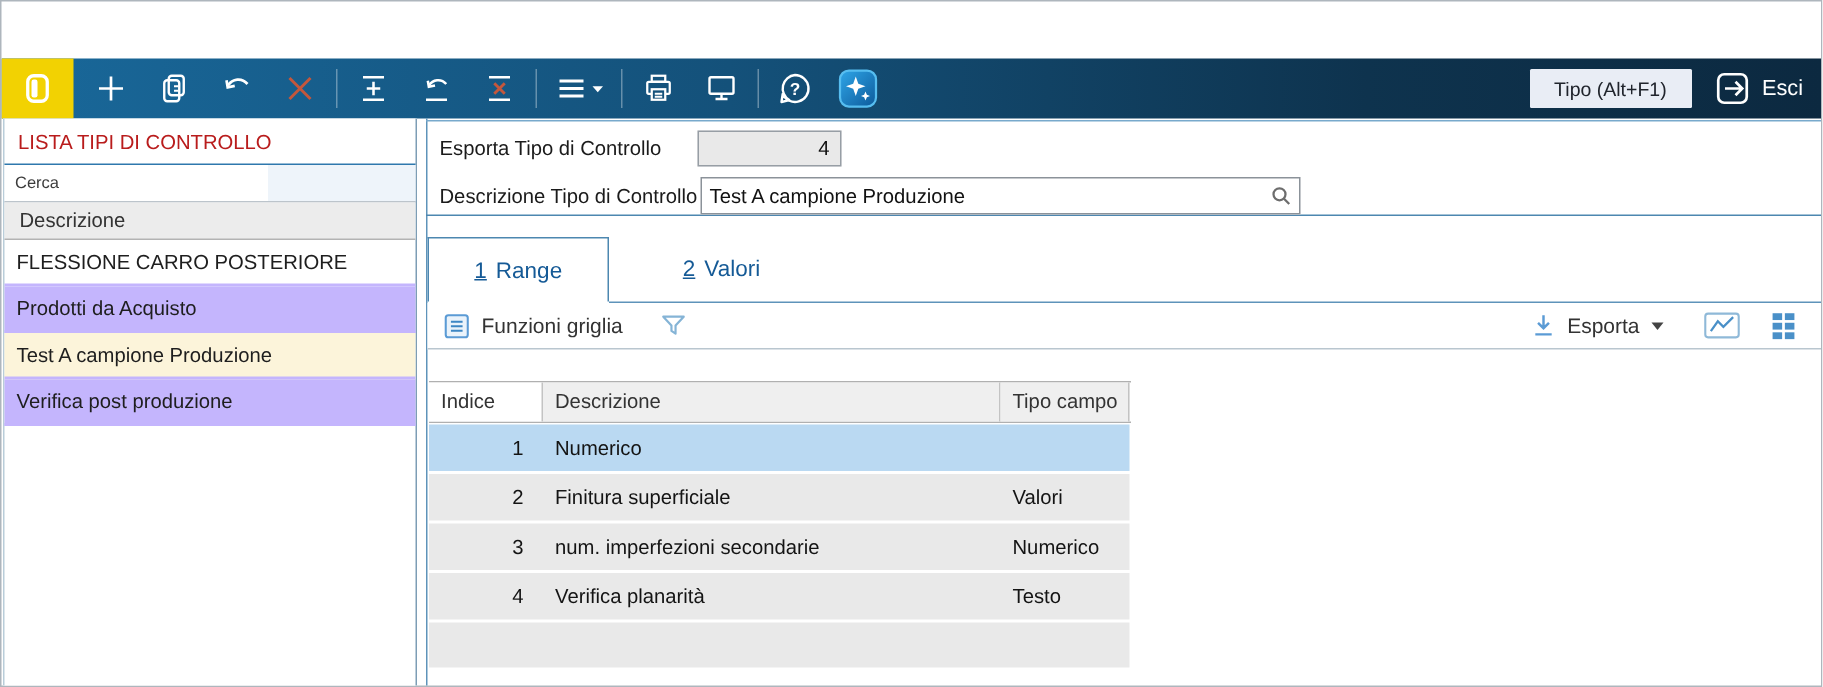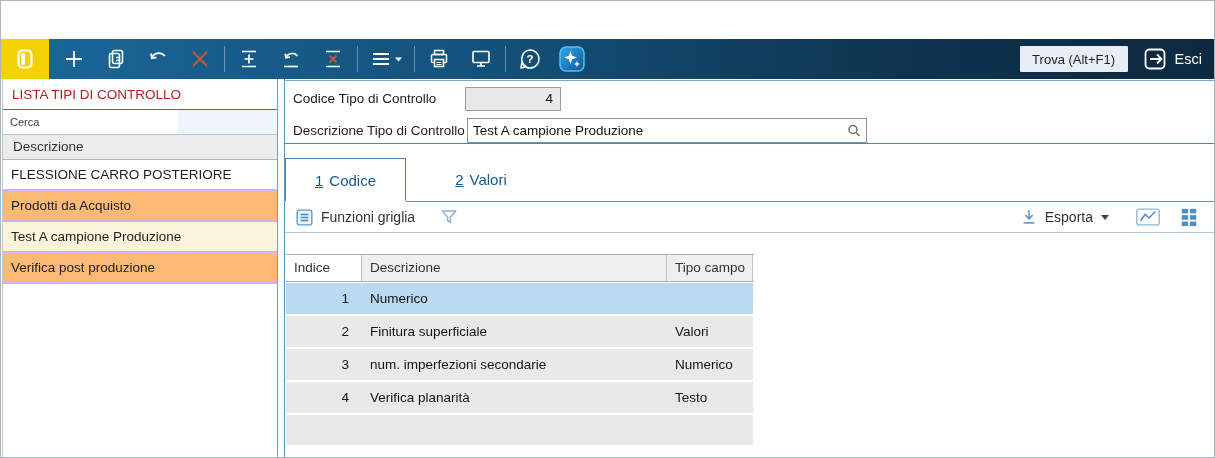--- a/index.html
+++ b/index.html
@@ -35,21 +35,21 @@
              border-right:1px solid #7d9db5; border-left:1px solid #b9cdd9; }
   .sb-title { height:31px; line-height:31px; padding-left:9px; color:#b91c1c; font-size:13.5px;
               border-bottom:1px solid #2e78ad; }
   .sb-search { height:25px; line-height:24px; padding-left:7px; font-size:11px; color:#3c3c3c;
                background:linear-gradient(90deg,#ffffff 0 64%,#eef4fa 64% 100%);
                border-bottom:1px solid #bcc4cb; cursor:text; }
   .sb-colhead { height:25px; line-height:24px; padding-left:10px; font-size:13.5px; color:#333;
                 background:#ececec; border-bottom:1px solid #b3b3b3; }
   .sb-item { height:31px; line-height:30px; padding-left:8px; font-size:13.5px; color:#1e1e1e;
              border-bottom:2px solid #c4b5fd; cursor:pointer; }
-  .sb-item.even { background:#fdba74; }
+  .sb-item.even { background:#c4b5fd; }
   .sb-item.selected { background:#fcf4da; }
 
   
   .main-vline { position:absolute; left:283px; top:78px; width:1px; height:380px; background:#5e93ba; }
   .form-topline { position:absolute; left:283px; top:79px; width:931px; height:1px; background:#78a9cc; }
   .form-bottomline { position:absolute; left:283px; top:142px; width:931px; height:1px; background:#4d87b0; }
   .grid-topline { position:absolute; left:405px; top:200px; width:809px; height:1px; background:#5e93ba; }
 
   .form-label { position:absolute; font-size:13.5px; color:#1b1b1b; }
   .code-field { position:absolute; left:464px; top:86px; width:96px; height:24px; background:#e9e9e9;
@@ -186,21 +186,21 @@
             <stop offset="0" stop-color="#2fa6e8"></stop>
               <stop offset="1" stop-color="#0d5a9b"></stop>
           </linearGradient>
         </defs>
         <rect x="3" y="3" width="24" height="24" rx="6" fill="url(#aigrad)" stroke="#56bdf0" stroke-width="1.5"></rect>
         <path d="M13.5 7l1.7 4.8 4.8 1.7-4.8 1.7-1.7 4.8-1.7-4.8-4.8-1.7 4.8-1.7z" fill="#fff"></path>
         <path d="M20 17l.9 2.1 2.1.9-2.1.9-.9 2.1-.9-2.1-2.1-.9 2.1-.9z" fill="#fff"></path>
       </svg>
     </div>
     <div class="tb-spacer"></div>
-    <div class="trova-box">Trova (Alt+F1)</div>
+    <div class="trova-box">Tipo (Alt+F1)</div>
     <div class="exit-btn">
       <svg width="26" height="26" viewBox="0 0 26 26">
         <rect x="3.5" y="3.5" width="19" height="19" rx="4" fill="none" stroke="#fff" stroke-width="1.8"></rect>
         <path d="M8 13h11M15 8.5l4.5 4.5-4.5 4.5" fill="none" stroke="#fff" stroke-width="1.8"></path>
       </svg>
       <span class="exit-label">Esci</span>
     </div>
   </div>
 
   <div class="sidebar">
@@ -211,36 +211,36 @@
     <div class="sb-item even">Prodotti da Acquisto</div>
     <div class="sb-item selected">Test A campione Produzione</div>
     <div class="sb-item even">Verifica post produzione</div>
   </div>
 
   <div class="main-vline"></div>
   <div class="form-topline"></div>
   <div class="form-bottomline"></div>
   <div class="grid-topline"></div>
 
-  <div class="form-label" style="left:292px; top:90px;">Codice Tipo di Controllo</div>
+  <div class="form-label" style="left:292px; top:90px;">Esporta Tipo di Controllo</div>
   <div class="code-field">4</div>
   <div class="form-label" style="left:292px; top:122px;">Descrizione Tipo di Controllo</div>
   <div class="desc-field">
     <span>Test A campione Produzione</span>
     <span class="mag">
       <svg width="18" height="18" viewBox="0 0 18 18">
         <circle cx="8" cy="7.5" r="4" fill="none" stroke="#6d6d6d" stroke-width="1.5"></circle>
         <path d="M11 10.5l3.5 3.5" stroke="#6d6d6d" stroke-width="1.5"></path>
       </svg>
     </span>
   </div>
 
   <div class="tab active">
     <span class="num">1</span>
-    <span>Codice</span>
+    <span>Range</span>
   </div>
   <div class="tab inactive">
     <span class="num">2</span>
     <span>Valori</span>
   </div>
 
   <div class="grid-toolbar">
     <div class="fg-btn">
       <svg width="19" height="19" viewBox="0 0 22 22">
         <rect x="2.5" y="2.5" width="17" height="17" rx="2" fill="#eaf3fb" stroke="#5b9bd5" stroke-width="1.6"></rect>

